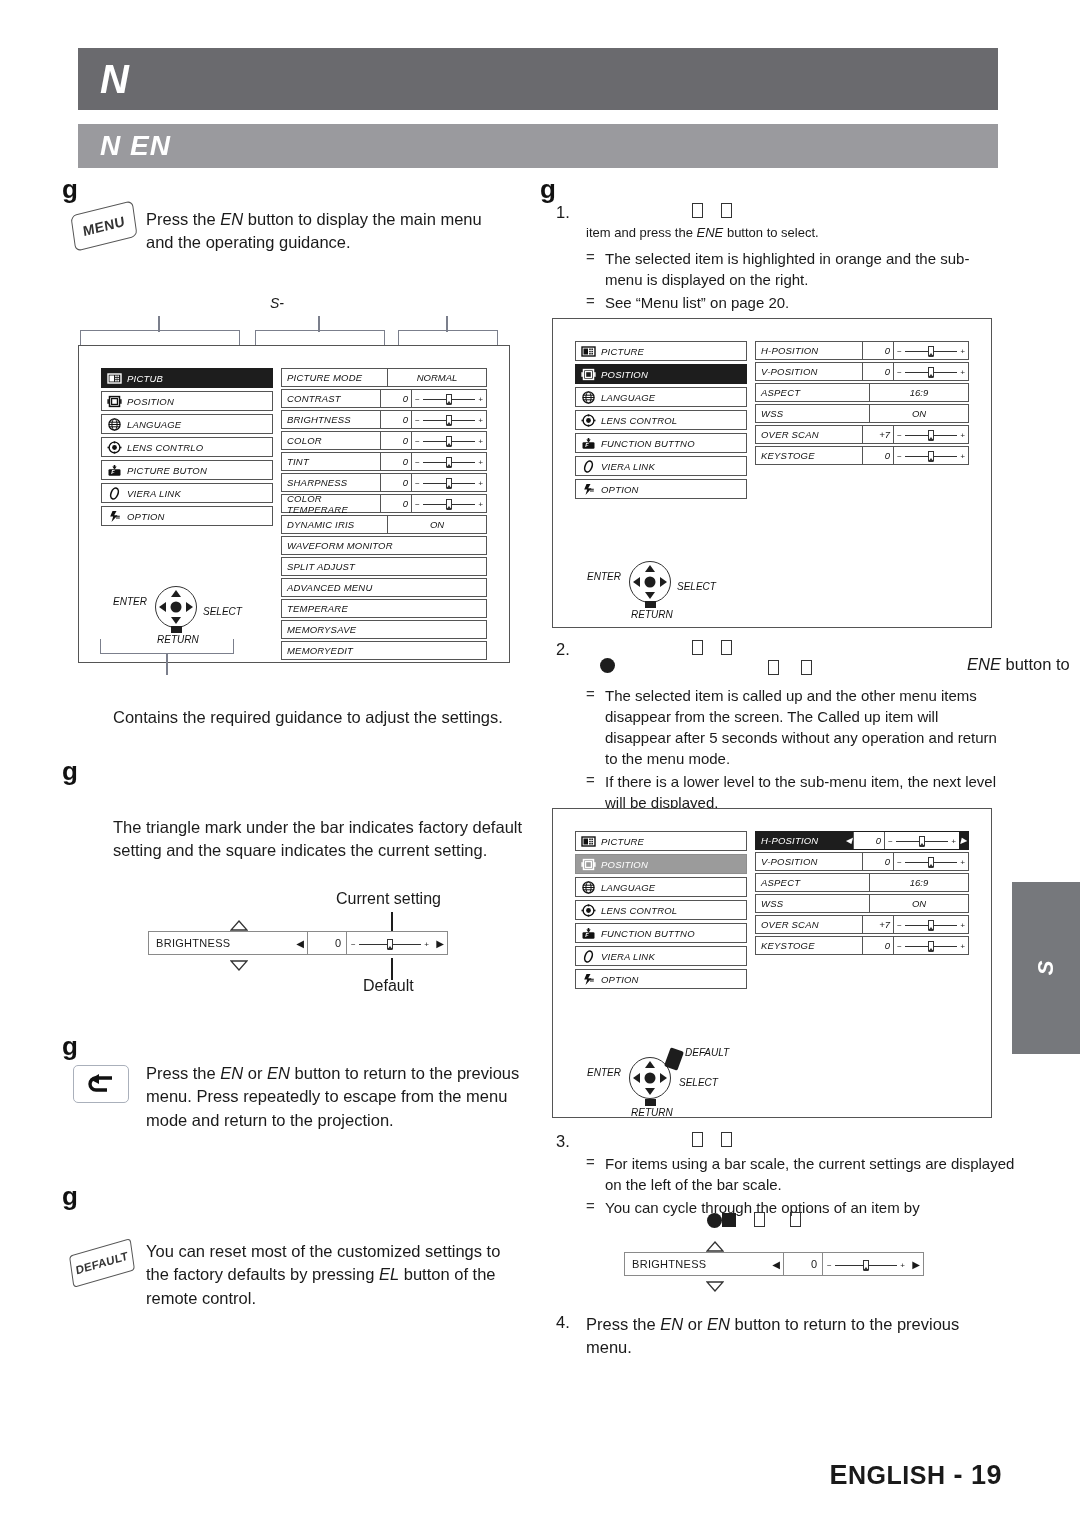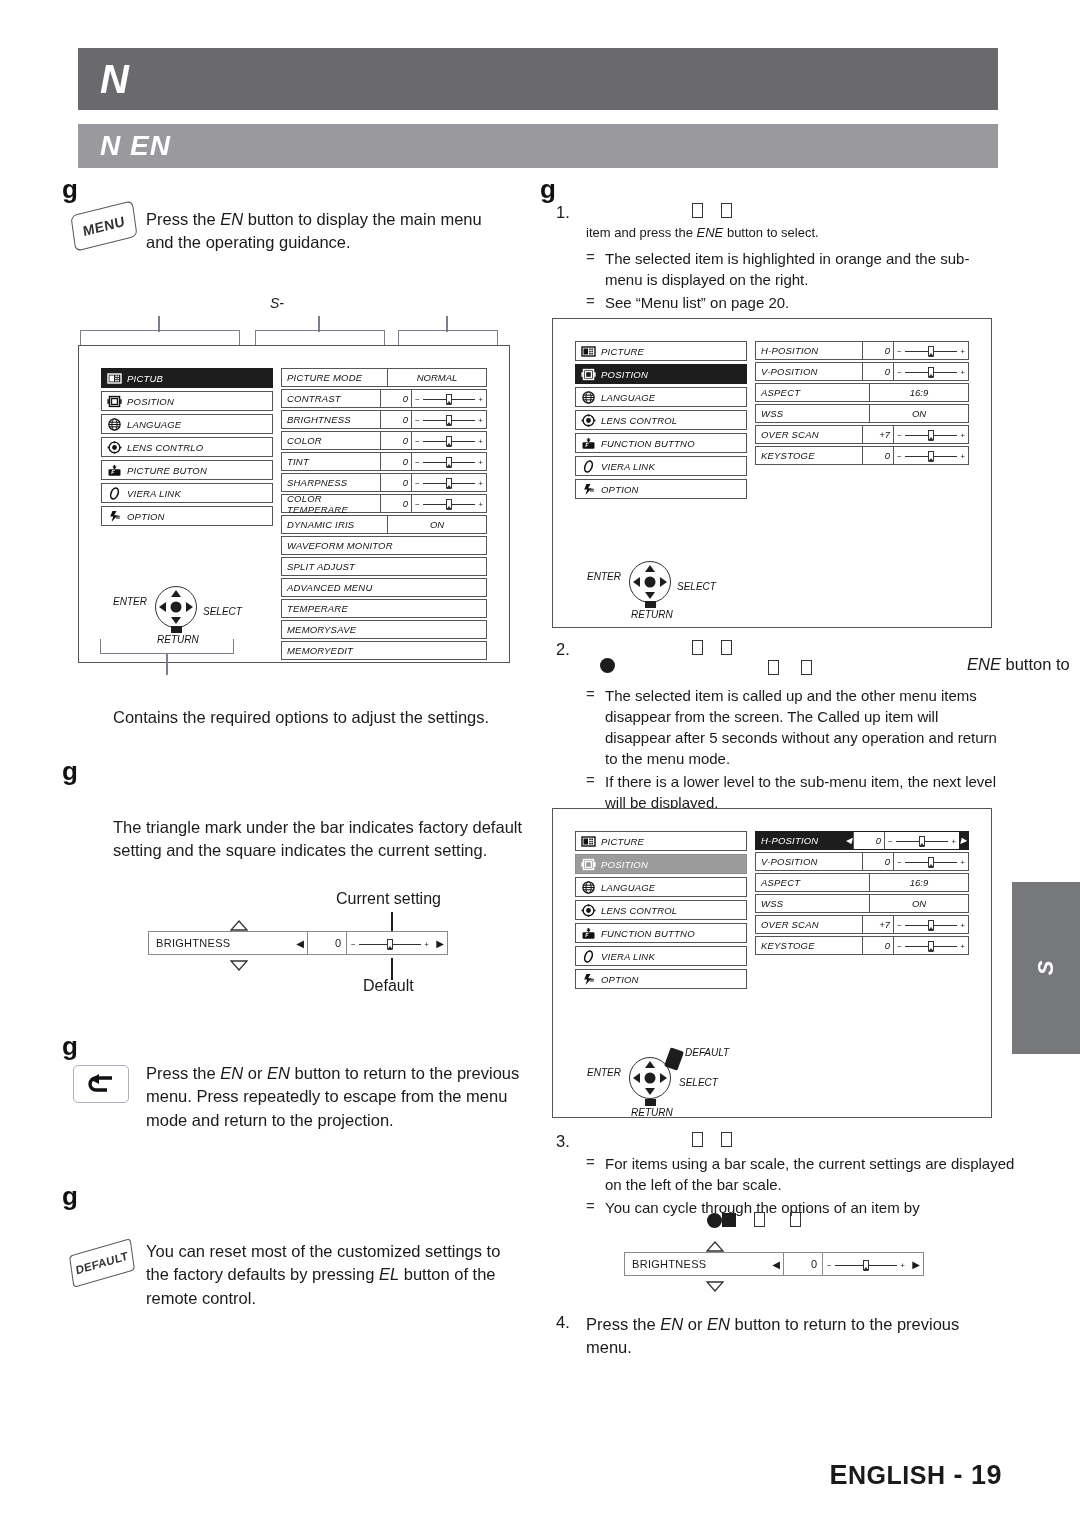--- a/index.html
+++ b/index.html
@@ -388,21 +388,21 @@
           <div class="sr">
             <div class="nm">MEMORYEDIT</div>
           </div>
         </div>
     </div>
   </div>
 
   <div class="brk-dn" style="left:100px;top:639px;width:132px;"></div>
   <div class="tick" style="left:166px;top:653px;height:22px;"></div>
 
-  <div class="bodytxt" style="position:absolute;left:113px;top:706px;width:420px;">Contains the required options to adjust the settings.</div>
+  <div class="bodytxt" style="position:absolute;left:113px;top:706px;width:420px;">Contains the required guidance to adjust the settings.</div>
 
   <div class="gmark" style="position:absolute;left:62px;top:758px;">g</div>
 
   <div class="bodytxt" style="position:absolute;left:113px;top:816px;width:418px;">The triangle mark under the bar indicates factory default setting and the square indicates the current setting.</div>
 
   <div style="position:absolute;left:336px;top:890px;font-size:16px;">Current setting</div>
   <div class="tick" style="left:391px;top:912px;height:30px;background:#1d1d1d;width:1.8px;"></div>
 
   <div class="bx" style="left:148px;top:931px;width:300px;">
     <div style="position:absolute;left:82px;top:-14px;">

